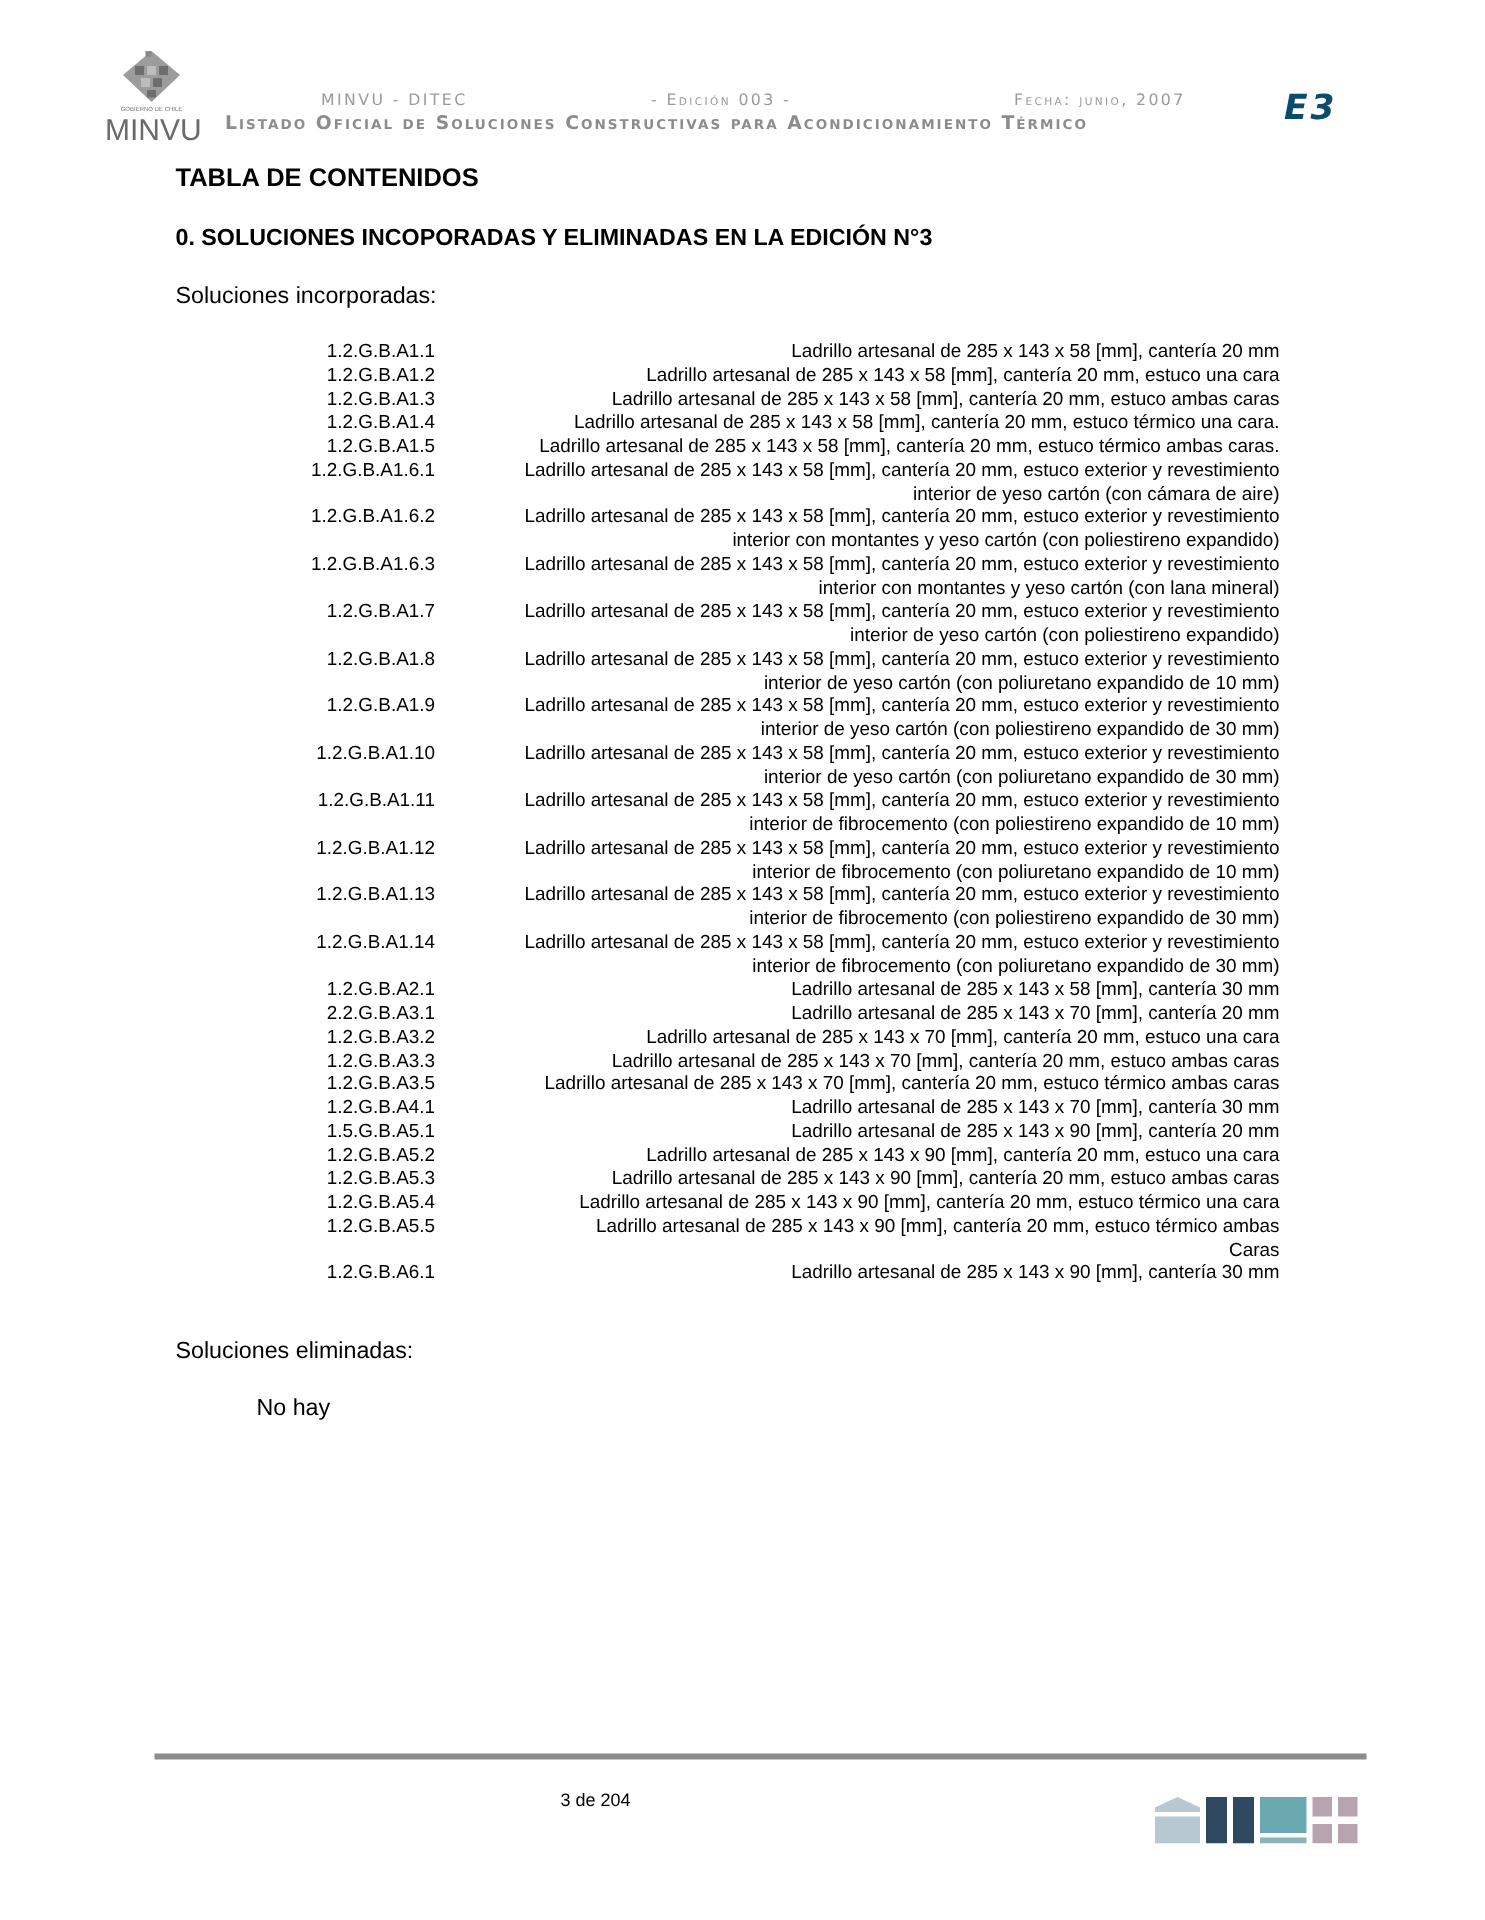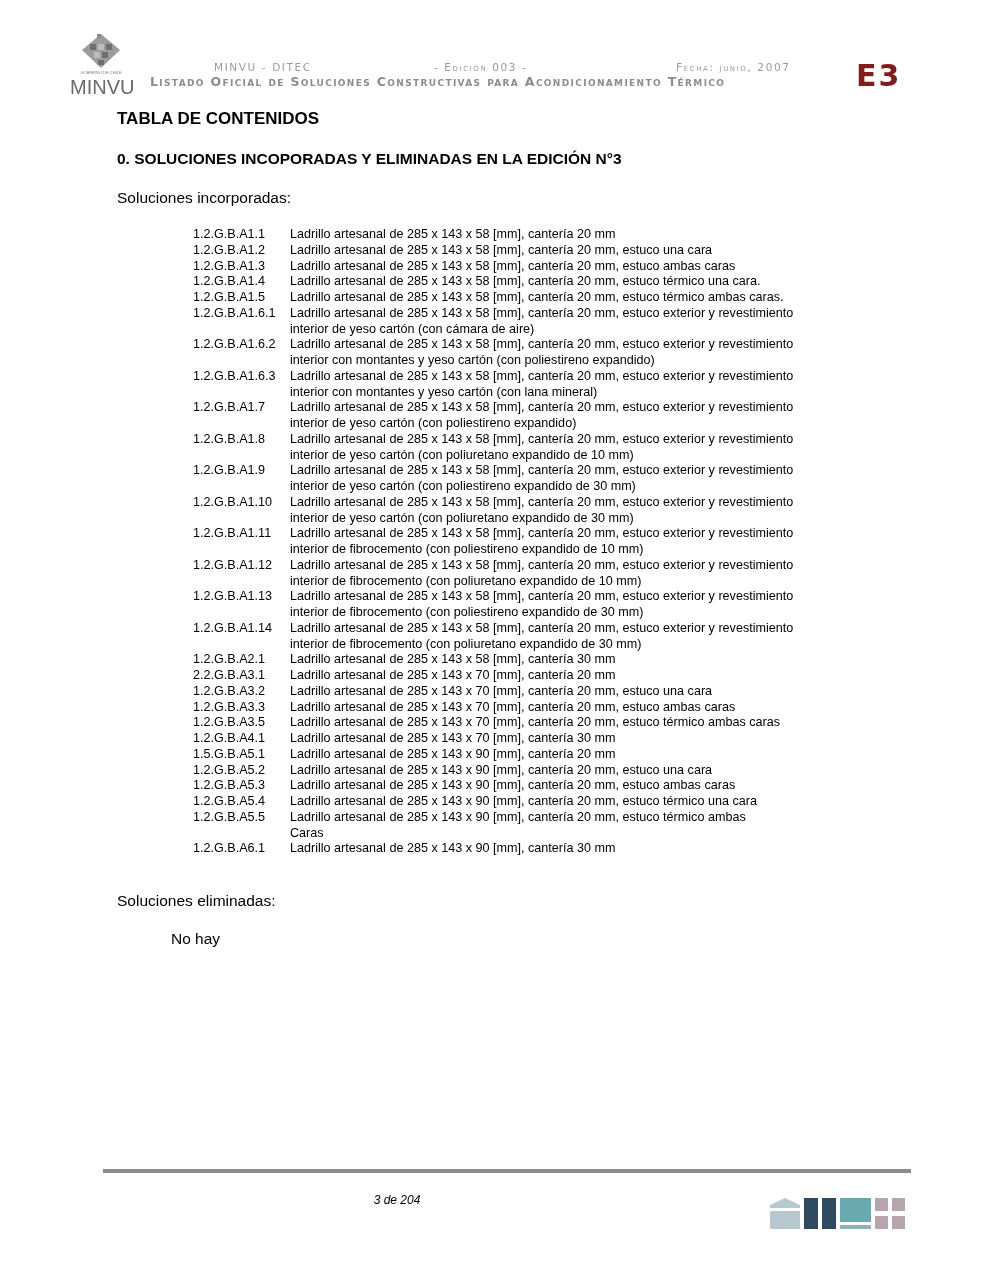--- a/index.html
+++ b/index.html
@@ -9,39 +9,39 @@
   .logo { position: absolute; left: 70px; top: 32px; width: 60px; height: 62px; }
   .logo svg { display: block; }
   .logo-caption { position: absolute; left: 0; top: 38px; width: 62px; text-align: center; font-size: 4px; color: #777; letter-spacing: 0px; }
   .logo-minvu { position: absolute; left: 0; top: 44px; width: 62px; text-align: center; font-size: 20px; color: #6a6a6a; letter-spacing: 0px; font-family: "Liberation Sans", sans-serif; }
 
   .hdr-top { position: absolute; top: 61px; font-size: 10.5px; color: #9a9a9a; letter-spacing: 1.6px; font-variant: small-caps; font-family: "DejaVu Sans", sans-serif; margin-left: 38px; }
   .hdr-left { left: 176px; }
   .hdr-mid { left: 396px; }
   .hdr-right { left: 638px; }
   .hdr-title { position: absolute; top: 74px; left: 150px; font-size: 12.5px; font-weight: bold; color: #8c8c8c; letter-spacing: 1.35px; font-variant: small-caps; font-family: "DejaVu Sans", sans-serif; white-space: nowrap; }
-  .hdr-code { position: absolute; top: 61px; left: 856px; font-size: 30px; font-weight: bold; color: #7f1d1d; letter-spacing: 2px; font-family: "DejaVu Sans", sans-serif; line-height: 1; }
+  .hdr-code { position: absolute; top: 61px; left: 856px; font-size: 23px; font-weight: bold; color: #0c4a6e; letter-spacing: 2px; font-family: "DejaVu Sans", sans-serif; line-height: 1; font-style: italic; }
 
   
   .h1 { position: absolute; left: 117px; top: 109px; font-size: 17px; font-weight: bold; }
   .h2 { position: absolute; left: 117px; top: 150px; font-size: 15.5px; font-weight: bold; }
   .sub { position: absolute; left: 117px; font-size: 15.5px; }
   .sub-incorp { top: 189px; }
   .sub-elim { top: 892px; }
   .nohay { position: absolute; left: 171px; top: 930px; font-size: 15.5px; }
 
   .list { position: absolute; left: 193px; top: 227px; width: 660px; }
-  .row { display: flex; font-size: 12.6px; line-height: 15.75px; }
+  .row { display: flex; font-size: 12.6px; line-height: 15.75px; text-align: right; }
   .code { width: 97px; flex: 0 0 97px; white-space: nowrap; }
   .desc { flex: 1; }
   .desc span { display: block; white-space: nowrap; }
 
   
   .footer-rule { position: absolute; left: 103px; top: 1169px; width: 808px; height: 4px; background: #8c8c8c; }
-  .page-num { position: absolute; left: 0; width: 794px; top: 1193px; text-align: center; font-size: 12px; font-style: italic; }
+  .page-num { position: absolute; left: 0; width: 794px; top: 1193px; text-align: center; font-size: 12px; }
   .foot-logo { position: absolute; left: 770px; top: 1197px; width: 138px; height: 32px; }
 </style>
 </head>
 <body>
 
 <div class="logo">
   <svg width="62" height="38" viewBox="0 0 62 38">
     <g fill="#7a7a7a">
       <polygon points="31,2 50,18 31,36 12,18" fill="#9c9c9c"></polygon>
       <rect x="20" y="12" width="6" height="6" fill="#6e6e6e"></rect>

